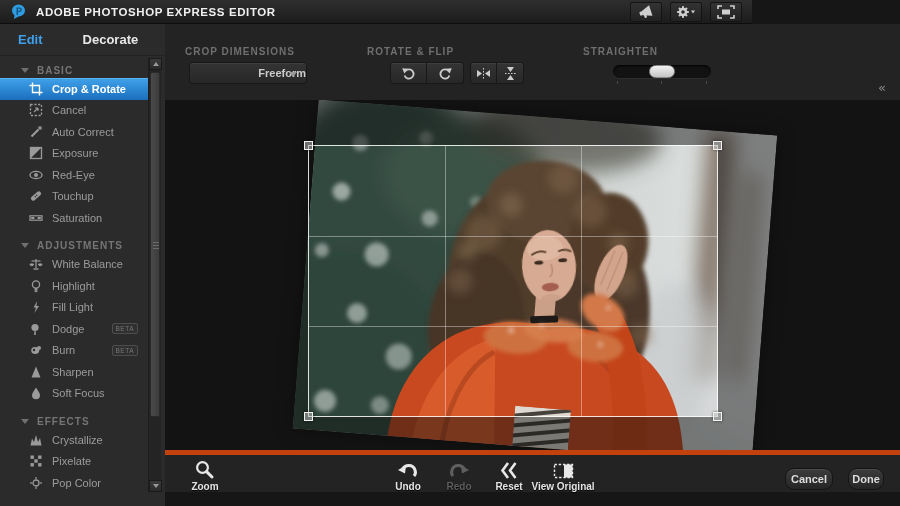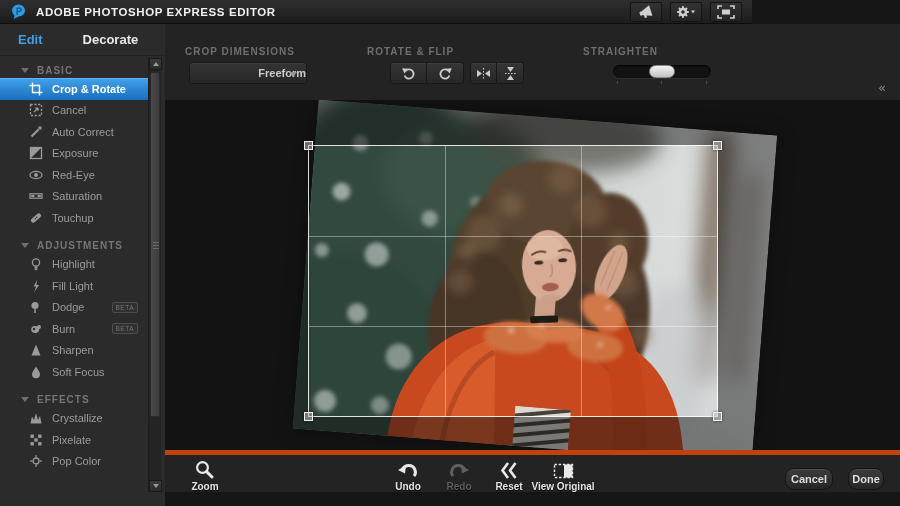--- a/index.html
+++ b/index.html
@@ -213,43 +213,55 @@
             <svg width="14" height="14" viewBox="0 0 14 14">
               <ellipse cx="7" cy="7" rx="6" ry="3.6" fill="none" stroke="#9a9a9a" stroke-width="1.3"></ellipse>
               <circle cx="7" cy="7" r="2" fill="#9a9a9a"></circle>
             </svg>
           </span>
         <span class="lbl">Red-Eye</span>
       </div>
       <div class="item">
         <span class="icn">
             <svg width="14" height="14" viewBox="0 0 14 14">
-              <rect x="1" y="4.8" width="12" height="4.4" fill="none" stroke="#9a9a9a" stroke-width="1.2"></rect>
-              <rect x="2.2" y="6" width="3.2" height="2" fill="#9a9a9a"></rect>
-              <rect x="8.6" y="6" width="3.2" height="2" fill="#9a9a9a"></rect>
-            </svg>
-          </span>
-        <span class="lbl">Saturation</span>
-      </div>
-      <div class="item">
-        <span class="icn">
-            <svg width="14" height="14" viewBox="0 0 14 14">
               <g transform="rotate(-40 7 7)">
                 <rect x="1" y="4.8" width="12" height="4.4" rx="2.2" fill="#9a9a9a"></rect>
                 <circle cx="6" cy="7" r="0.7" fill="#2b2b2b"></circle>
                 <circle cx="8" cy="7" r="0.7" fill="#2b2b2b"></circle>
               </g>
             </svg>
           </span>
         <span class="lbl">Touchup</span>
       </div>
+      <div class="item">
+        <span class="icn">
+            <svg width="14" height="14" viewBox="0 0 14 14">
+              <rect x="1" y="4.8" width="12" height="4.4" fill="none" stroke="#9a9a9a" stroke-width="1.2"></rect>
+              <rect x="2.2" y="6" width="3.2" height="2" fill="#9a9a9a"></rect>
+              <rect x="8.6" y="6" width="3.2" height="2" fill="#9a9a9a"></rect>
+            </svg>
+          </span>
+        <span class="lbl">Saturation</span>
+      </div>
 
       <div class="sec-header gap">
         <span class="sec-arrow"></span>
         <span class="sec-label">ADJUSTMENTS</span>
+      </div>
+      <div class="item">
+        <span class="icn">
+            <svg width="14" height="14" viewBox="0 0 14 14" stroke="#9a9a9a" fill="none">
+              <line x1="7" y1="2" x2="7" y2="11" stroke-width="1.2"></line>
+              <line x1="2.5" y1="4" x2="11.5" y2="4" stroke-width="1.2"></line>
+              <line x1="4.5" y1="12" x2="9.5" y2="12" stroke-width="1.4"></line>
+              <path d="M1 7 a1.8 1.8 0 0 0 3.6 0 Z" fill="#9a9a9a"></path>
+              <path d="M9.4 7 a1.8 1.8 0 0 0 3.6 0 Z" fill="#9a9a9a"></path>
+            </svg>
+          </span>
+        <span class="lbl">White Balance</span>
       </div>
       <div class="item">
         <span class="icn">
             <svg width="14" height="14" viewBox="0 0 14 14">
               <circle cx="7" cy="5.5" r="3.6" fill="none" stroke="#9a9a9a" stroke-width="1.3"></circle>
               <rect x="5.6" y="9.2" width="2.8" height="2.6" fill="#9a9a9a"></rect>
               <line x1="5.6" y1="12.6" x2="8.4" y2="12.6" stroke="#9a9a9a"></line>
             </svg>
           </span>
         <span class="lbl">Highlight</span>

